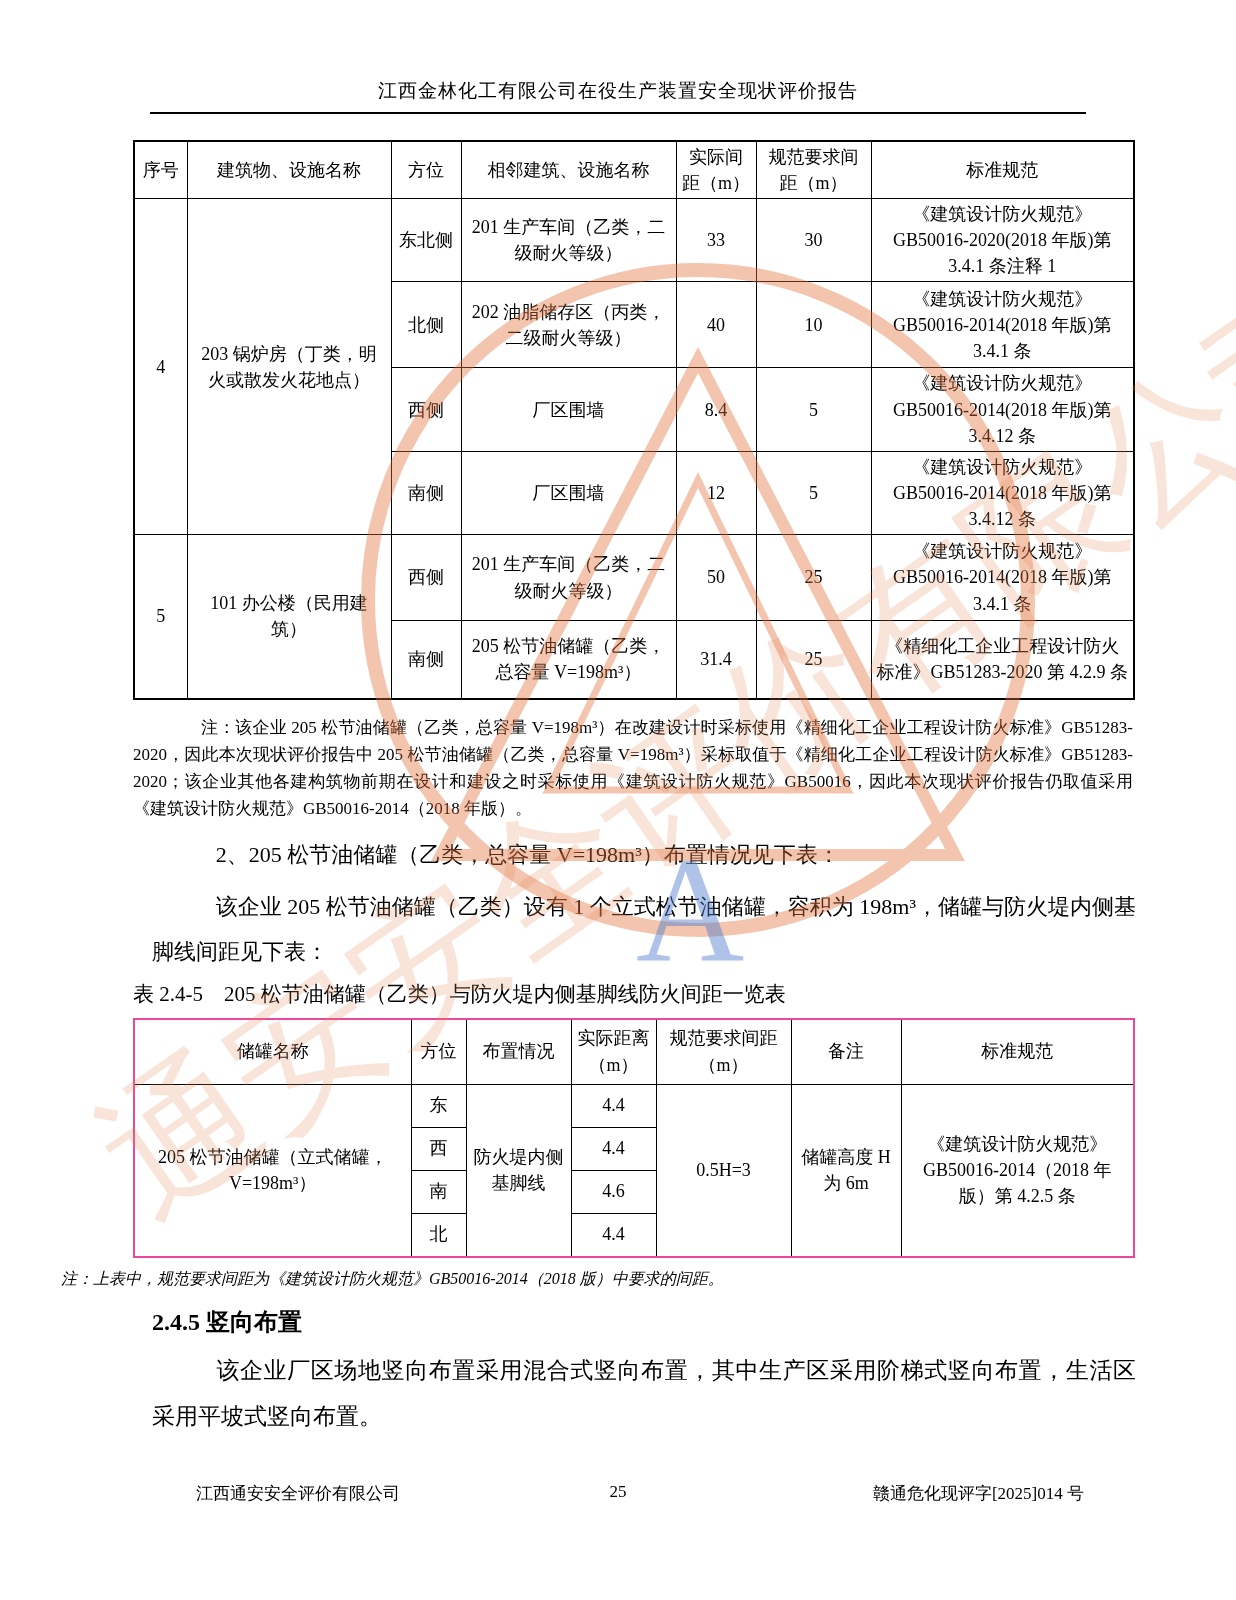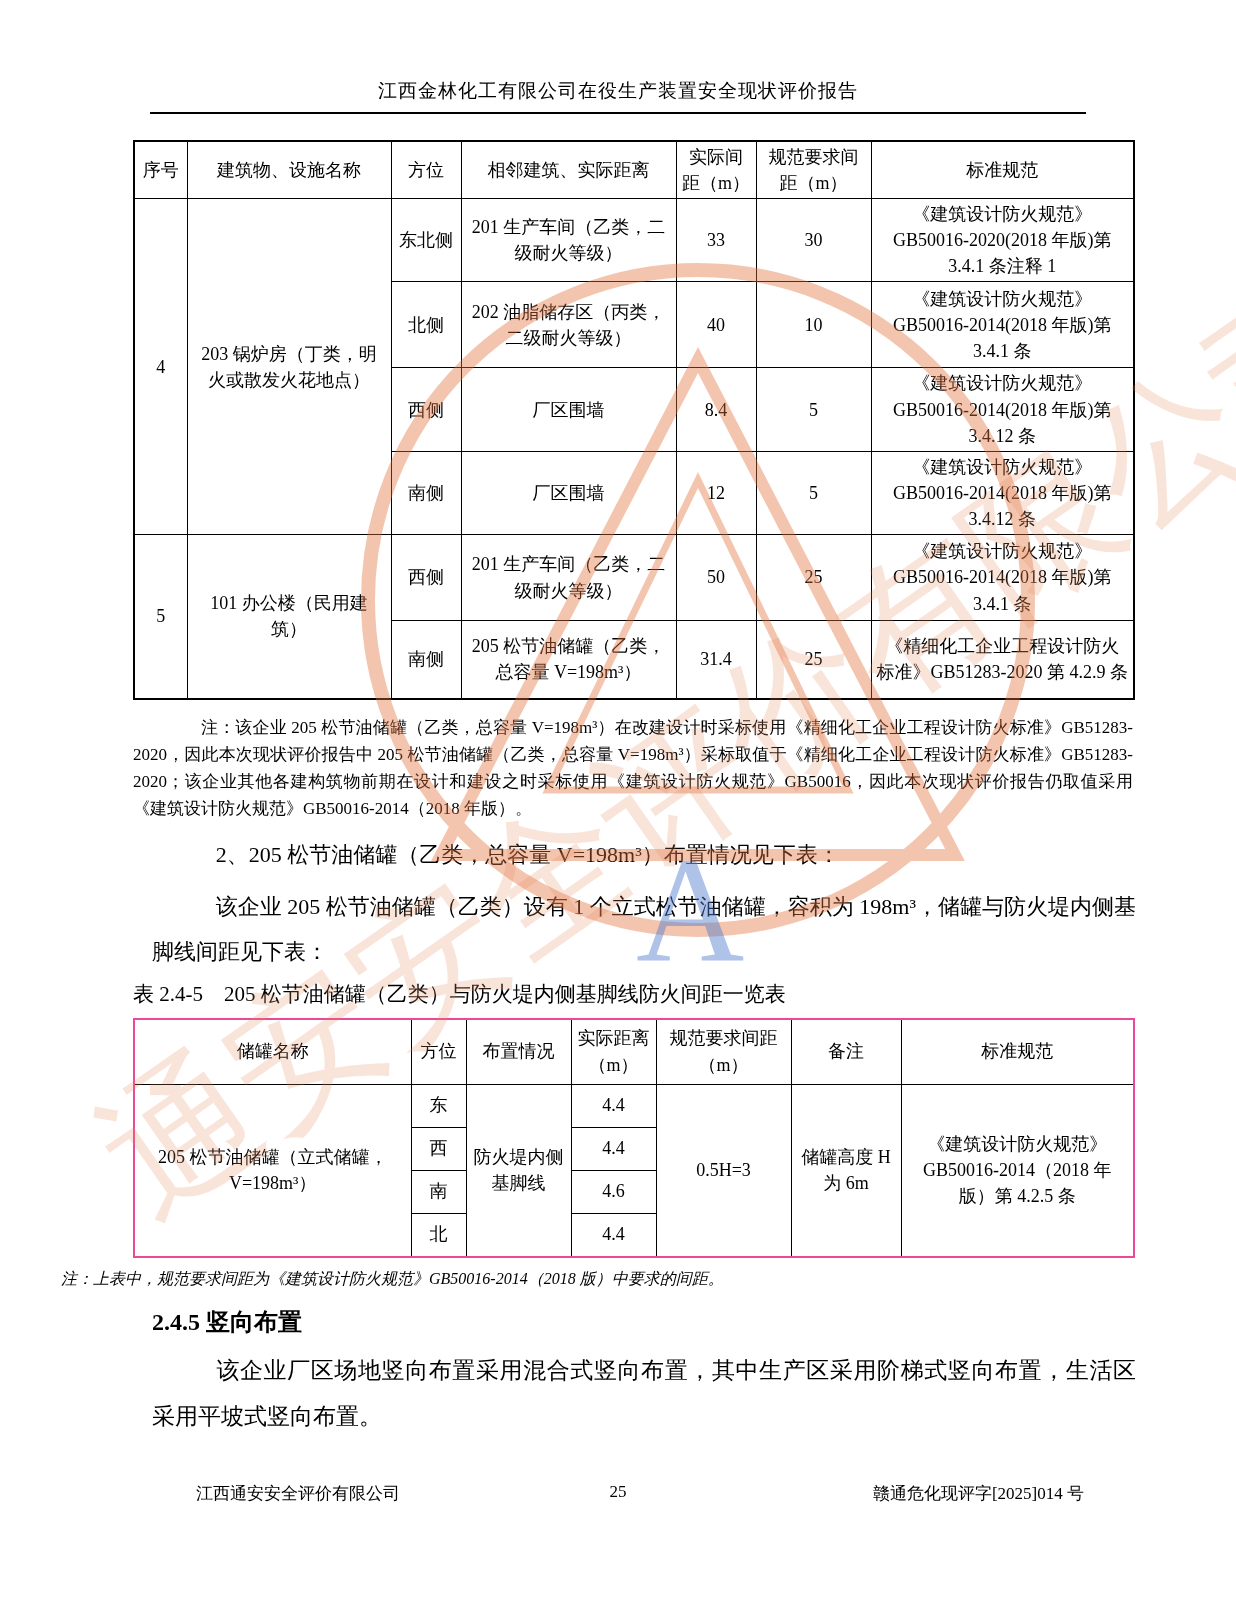--- a/index.html
+++ b/index.html
@@ -76,21 +76,21 @@
           <col style="width:215px">
         <col style="width:80px">
           <col style="width:115px">
           <col style="width:263px">
       </colgroup>
       <tbody>
           <tr class="hrow">
         <th>序号</th>
         <th>建筑物、设施名称</th>
         <th>方位</th>
-        <th>相邻建筑、实际距离</th>
+        <th>相邻建筑、设施名称</th>
         <th>实际间距（m）</th>
         <th>规范要求间距（m）</th>
         <th>标准规范</th>
       </tr>
 
       <tr class="r-tall">
         <td rowspan="4">4</td>
         <td rowspan="4">203 锅炉房（丁类，明火或散发火花地点）</td>
         <td>东北侧</td>
         <td>201 生产车间（乙类，二级耐火等级）</td>

